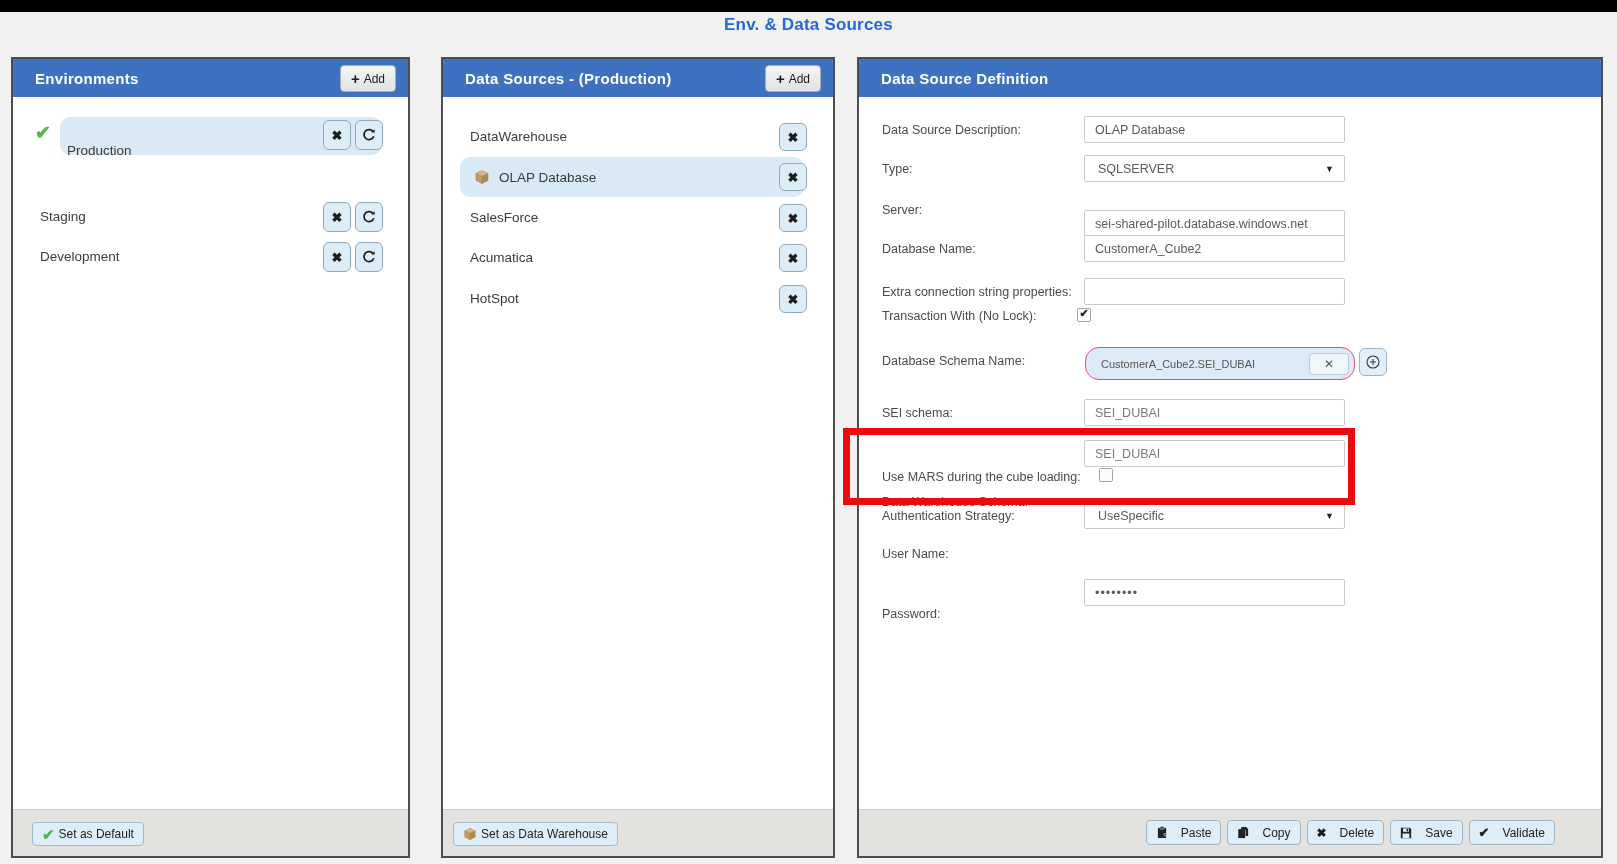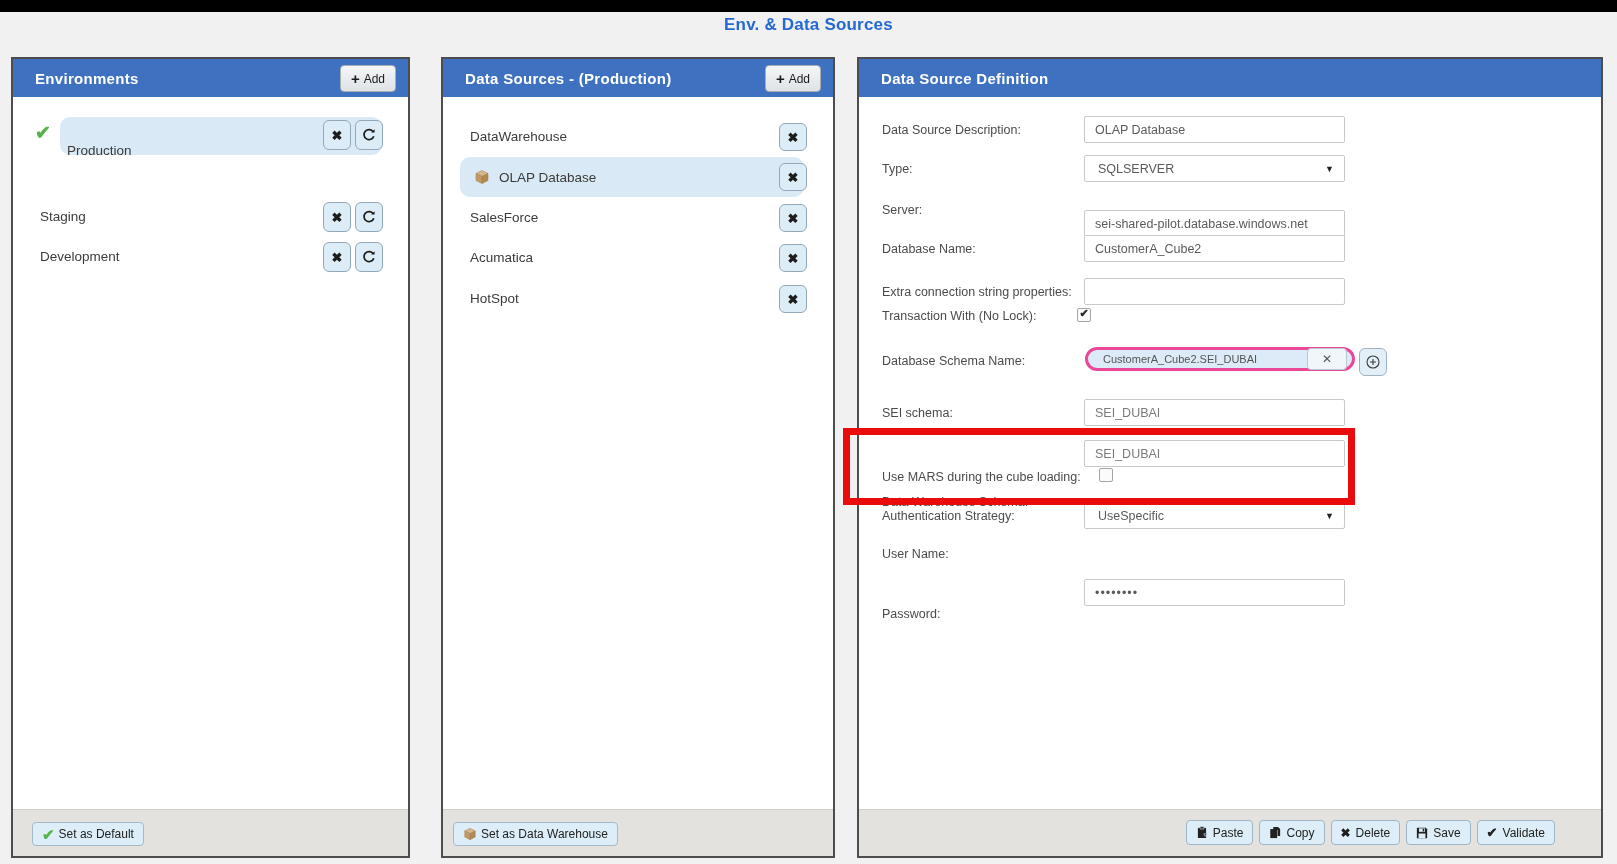--- a/index.html
+++ b/index.html
@@ -60,39 +60,39 @@
     display:flex;align-items:center;font-size:12.5px;color:#5a5a5a;padding:0 10px 0 13px;
   }
   .fld-select .arrow{margin-left:auto;font-size:9px;color:#222;}
   .checkbox{
     position:absolute;width:14px;height:14px;box-sizing:border-box;background:#fbfbfb;
     border:1px solid #a5a5a5;border-radius:2px;cursor:pointer;
     display:flex;align-items:center;justify-content:center;
   }
   .checkbox .mark{font-size:11px;color:#2a2a2a;font-weight:bold;line-height:1;margin-top:-3px;}
   .schema-pill{
-    position:absolute;left:226px;top:250px;width:270px;height:24px;box-sizing:border-box;
-    background:#dcebf7;border:3px solid #ec4899;border-radius:14px;
+    position:absolute;left:226px;top:250px;width:270px;height:33px;box-sizing:border-box;
+    background:#dcebf7;border:1px solid #ec4899;border-radius:14px;
     display:flex;align-items:center;padding:0 5px 0 15px;
   }
   .schema-pill .tag-text{font-size:11px;color:#555;flex:1 1 auto;white-space:nowrap;overflow:hidden;}
   .tag-x-btn{
     flex:0 0 auto;width:40px;height:22px;background:#f0f7fb;border:1px solid #b9c9d4;border-radius:4px;
     display:flex;align-items:center;justify-content:center;cursor:pointer;font-size:12px;color:#555;padding:0;
     font-family:inherit;
   }
   .circle-plus-btn{
     position:absolute;left:500px;top:251px;width:28px;height:28px;box-sizing:border-box;
     background:#e3eff8;border:1px solid #9db3c3;border-radius:6px;
     display:flex;align-items:center;justify-content:center;cursor:pointer;padding:0;
   }
   .def-footer-btns{position:absolute;right:46px;top:10px;display:flex;gap:6px;}
   .def-btn{
     background:#ddeef8;border:1px solid #9fb6c6;border-radius:4px;height:25px;box-sizing:border-box;
-    font-family:inherit;font-size:12px;color:#222;display:flex;align-items:center;gap:5px;
+    font-family:inherit;font-size:12px;color:#222;display:flex;align-items:center;gap:13px;
     padding:0 9px;cursor:pointer;
   }
   .highlight-box{
     position:absolute;left:843px;top:428px;width:512px;height:77px;box-sizing:border-box;
     border:7px solid #ea0c0c;z-index:6;pointer-events:none;
   }
   .icon-svg{display:block;}
 </style>
 </head>
 <body>

